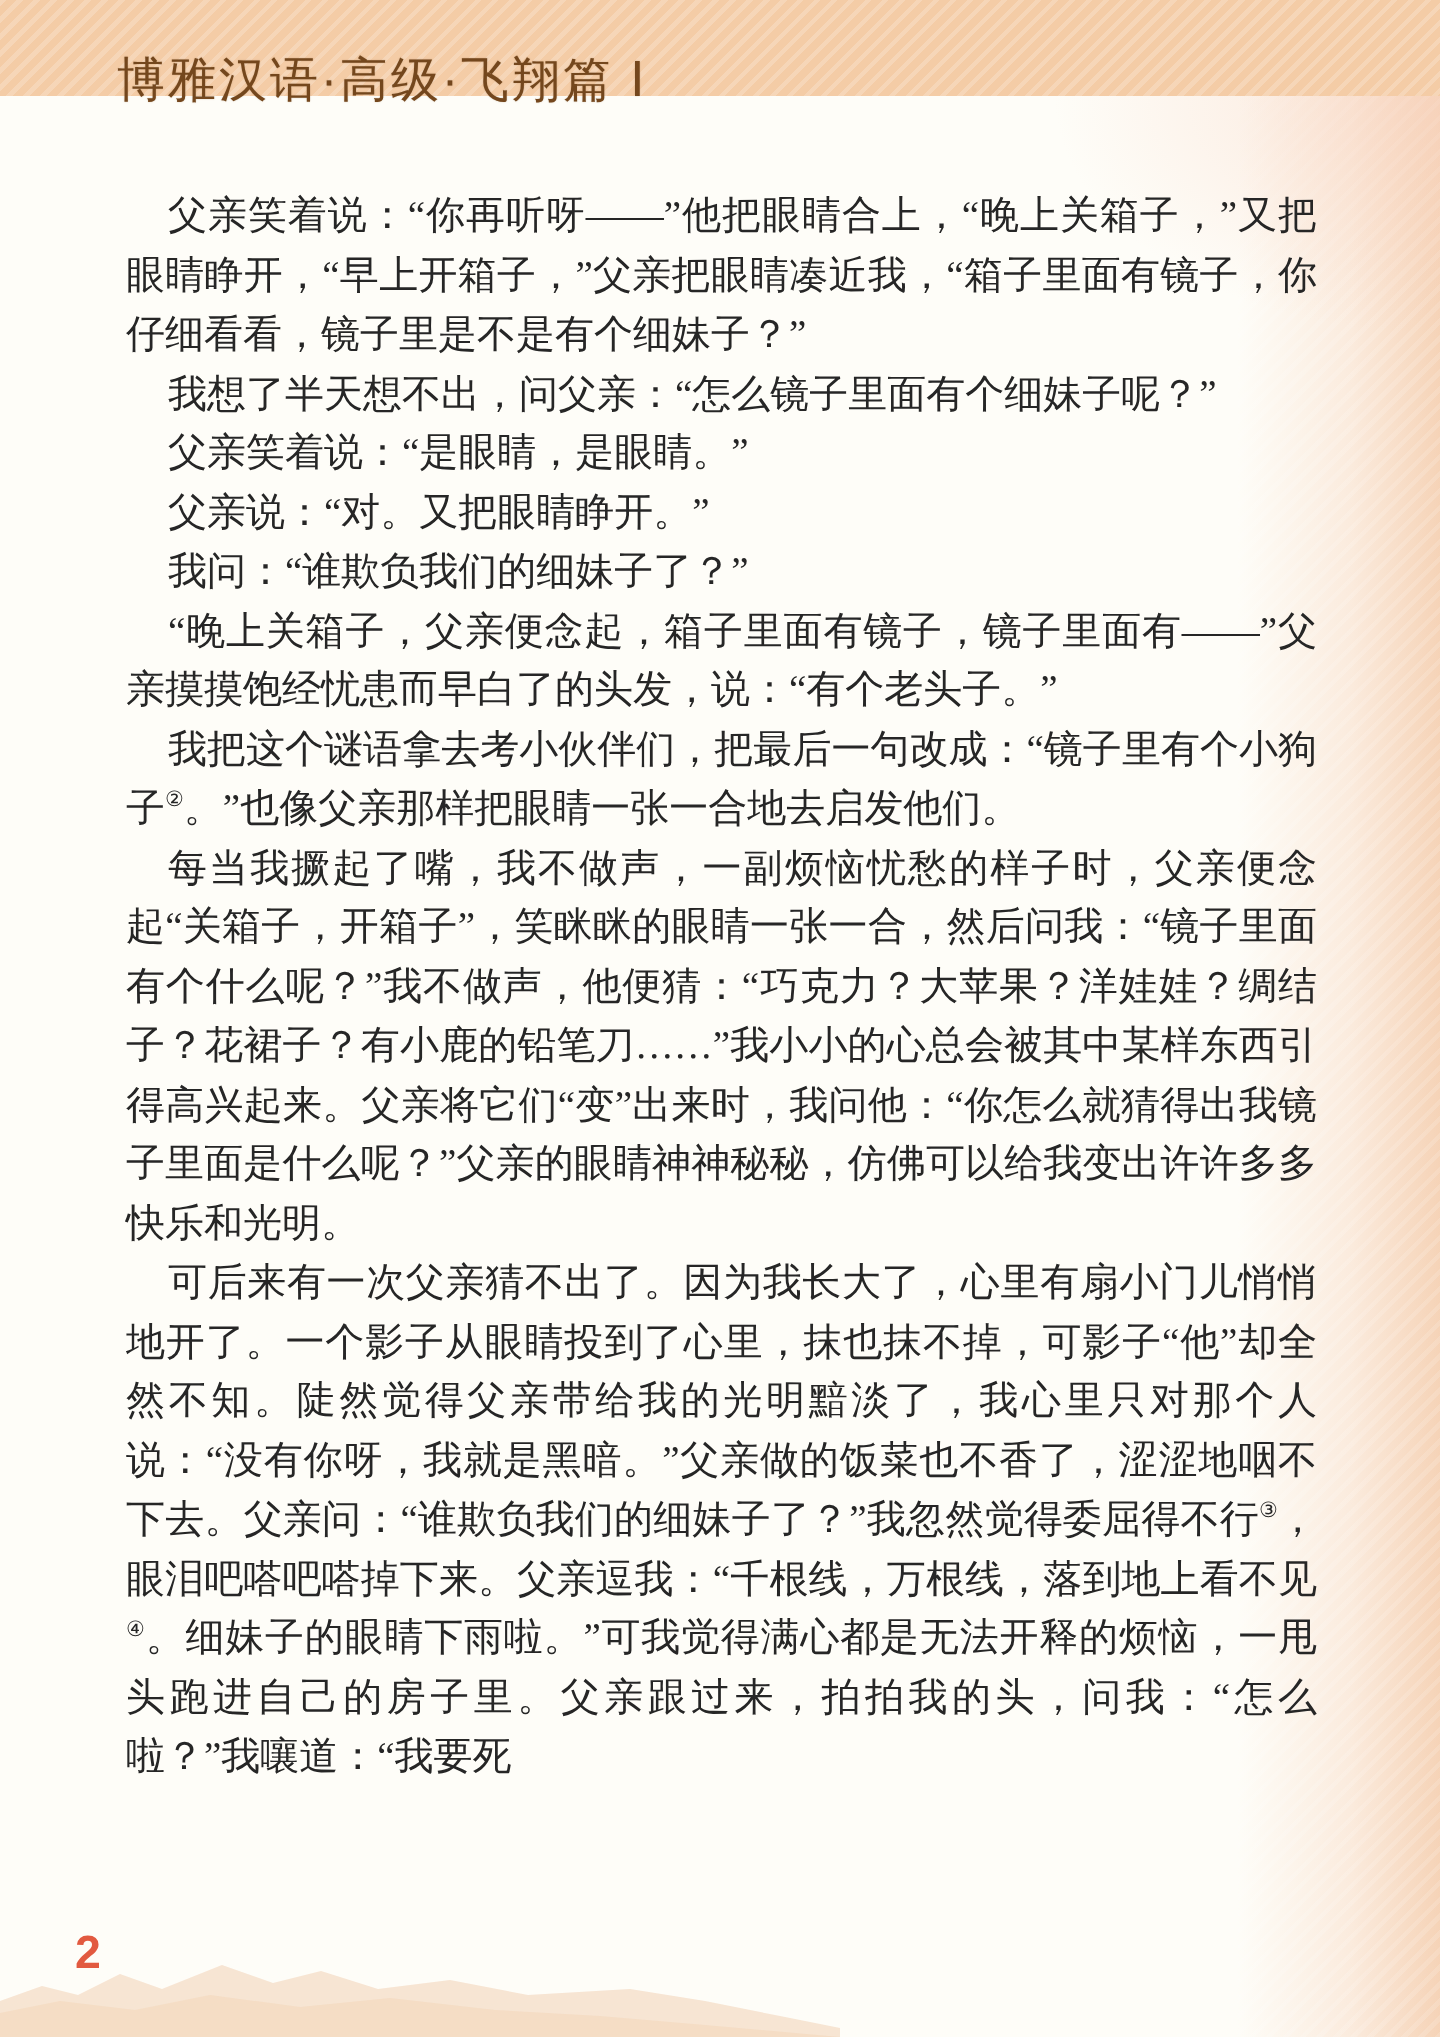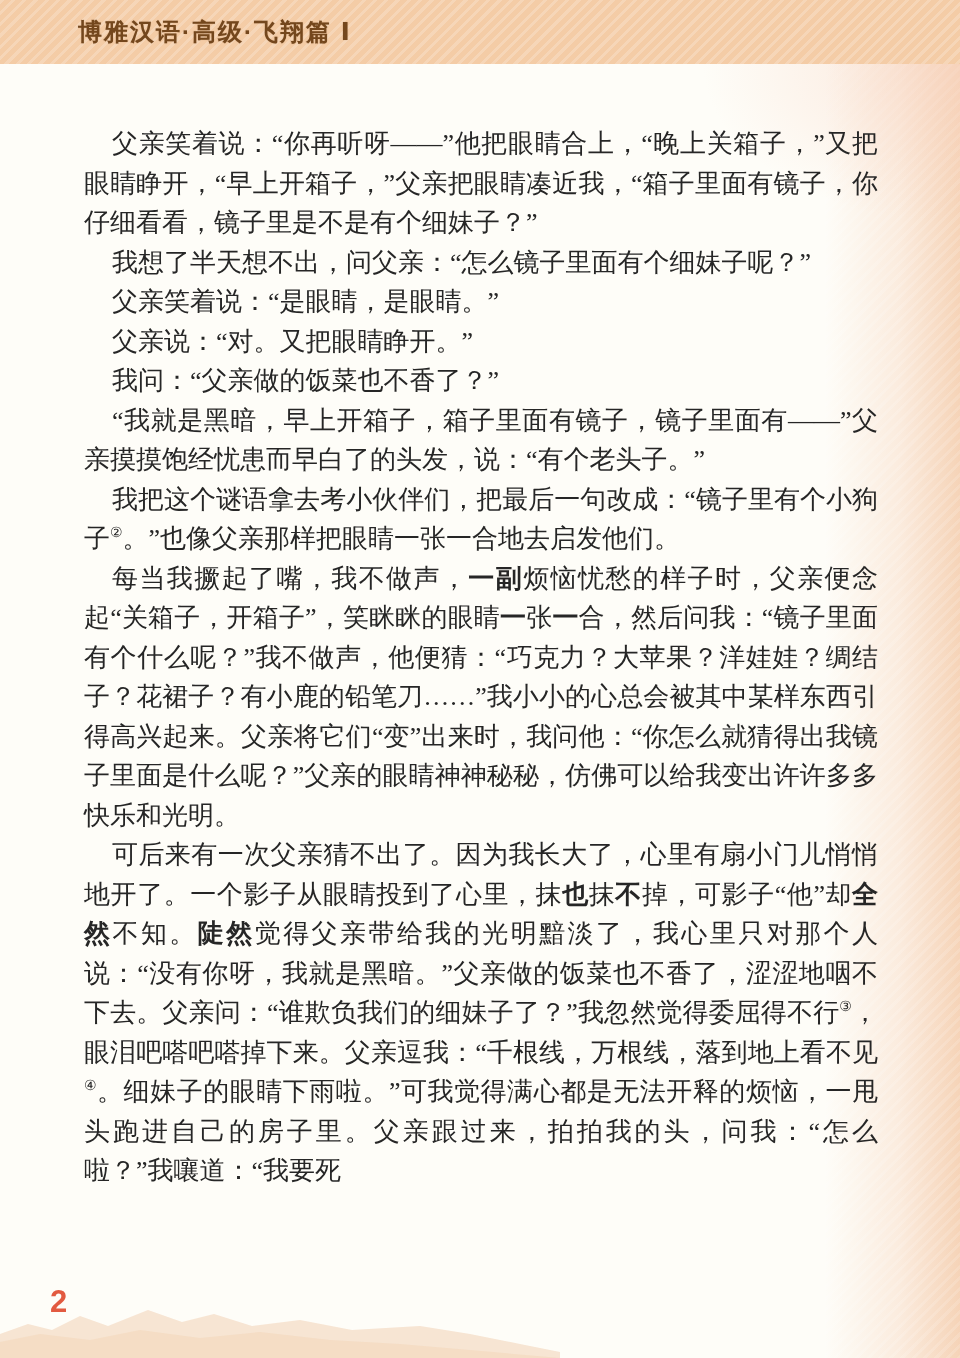--- a/index.html
+++ b/index.html
@@ -10,23 +10,23 @@
   }
   .page{position:absolute;inset:0;}
   
   .band{
     position:absolute;top:0;left:0;right:0;height:64px;
     background:
       repeating-linear-gradient(135deg, rgba(255,255,255,0.20) 0 3px, rgba(0,0,0,0) 3px 8px),
       var(--band,#f4cca6);
   }
   .header-title{
-    position:absolute;top:16px;left:78px;
+    position:absolute;top:32px;left:78px;
     font-family:"Liberation Sans","DejaVu Sans",sans-serif;
-    font-size:24px;font-weight:bold;letter-spacing:2px;
+    font-size:32px;font-weight:normal;letter-spacing:2px;
     color:var(--header_text,#74471d);
     text-shadow:0 0 1px rgba(116,71,29,0.35);
   }
   
   .right-shade{
     position:absolute;top:64px;right:0;bottom:0;width:135px;
     background:
       repeating-linear-gradient(135deg, rgba(255,255,255,0.14) 0 3px, rgba(0,0,0,0) 3px 8px),
       linear-gradient(to right, rgba(246,212,184,0) 0%, rgba(247,214,190,0.45) 55%, rgba(244,204,172,0.85) 100%);
     pointer-events:none;
@@ -38,21 +38,21 @@
   }
   
   .text-body{
     position:absolute;left:84px;top:124px;width:794px;
   }
   .para{
     margin:0;text-indent:28px;text-align:justify;
     font-size:26px;line-height:39.5px;
     color:var(--body_text,#262626);
   }
-  .para .b{font-weight:bold;}
+  .para .b{font-weight:normal;}
   .para .sup{font-size:14px;vertical-align:super;line-height:0;}
   
   .page-number{
     position:absolute;left:50px;top:1284px;
     font-family:"Liberation Sans","DejaVu Sans",sans-serif;
     font-size:31px;font-weight:bold;
     color:var(--accent,#e25a40);
   }
   .mountains{position:absolute;left:0;top:1300px;pointer-events:none;}
 </style>
@@ -64,22 +64,22 @@
   <div class="header-title">博雅汉语·高级·飞翔篇 Ⅰ</div>
 
   <div class="right-shade"></div>
   <div class="corner-shade"></div>
 
   <div class="text-body">
       <p class="para"><span>父亲笑着说：“你再听呀——”他把眼睛合上，“晚上关箱子，”又把眼睛睁开，“早上开箱子，”父亲把眼睛凑近我，“箱子里面有镜子，你仔细看看，镜子里是不是有个细妹子？”</span></p>
       <p class="para"><span>我想了半天想不出，问父亲：“怎么镜子里面有个细妹子呢？”</span></p>
       <p class="para"><span>父亲笑着说：“是眼睛，是眼睛。”</span></p>
       <p class="para"><span>父亲说：“对。又把眼睛睁开。”</span></p>
-      <p class="para"><span>我问：“父亲做的饭菜也不香了？”</span></p>
-      <p class="para"><span>“我就是黑暗，早上开箱子，箱子里面有镜子，镜子里面有——”父亲摸摸饱经忧患而早白了的头发，说：“有个老头子。”</span></p>
+      <p class="para"><span>我问：“谁欺负我们的细妹子了？”</span></p>
+      <p class="para"><span>“晚上关箱子，父亲便念起，箱子里面有镜子，镜子里面有——”父亲摸摸饱经忧患而早白了的头发，说：“有个老头子。”</span></p>
       <p class="para"><span>我把这个谜语拿去考小伙伴们，把最后一句改成：“镜子里有个小狗子</span><span class="sup">②</span><span>。”也像父亲那样把眼睛一张一合地去启发他们。</span></p>
       <p class="para"><span>每当我撅起了嘴，我不做声，</span><span class="b">一副</span><span>烦恼忧愁的样子时，父亲便念起“关箱子，开箱子”，笑眯眯的眼睛</span><span class="b">一</span><span>张</span><span class="b">一</span><span>合，然后问我：“镜子里面有个什么呢？”我不做声，他便猜：“巧克力？大苹果？洋娃娃？绸结子？花裙子？有小鹿的铅笔刀……”我小小的心总会被其中某样东西引得高兴起来。父亲将它们“变”出来时，我问他：“你怎么就猜得出我镜子里面是什么呢？”父亲的眼睛神神秘秘，仿佛可以给我变出许许多多快乐和光明。</span></p>
       <p class="para"><span>可后来有一次父亲猜不出了。因为我长大了，心里有扇小门儿悄悄地开了。一个影子从眼睛投到了心里，抹</span><span class="b">也</span><span>抹</span><span class="b">不</span><span>掉，可影子“他”却</span><span class="b">全然</span><span>不知。</span><span class="b">陡然</span><span>觉得父亲带给我的光明黯淡了，我心里只对那个人说：“没有你呀，我就是黑暗。”父亲做的饭菜也不香了，涩涩地咽不下去。父亲问：“谁欺负我们的细妹子了？”我忽然觉得委屈得不行</span><span class="sup">③</span><span>，眼泪吧嗒吧嗒掉下来。父亲逗我：“千根线，万根线，落到地上看不见</span><span class="sup">④</span><span>。细妹子的眼睛下雨啦。”可我觉得满心都是无法开释的烦恼，一甩头跑进自己的房子里。父亲跟过来，拍拍我的头，问我：“怎么啦？”我嚷道：“我要死</span></p>
     </div>
 
   <div class="page-number">2</div>
 
   <svg class="mountains" width="560" height="58" viewBox="0 0 560 58">
     <path d="M0 34 L28 24 L52 30 L80 16 L108 26 L148 10 L182 22 L214 14 L252 26 L300 20 L352 30 L420 26 L470 34 L520 44 L560 52 L560 58 L0 58 Z" fill="#eec09a" opacity="0.40"></path>
     <path d="M0 42 L40 34 L90 40 L140 30 L200 38 L260 32 L330 40 L400 44 L470 50 L560 58 L0 58 Z" fill="#f3cfae" opacity="0.38"></path>

